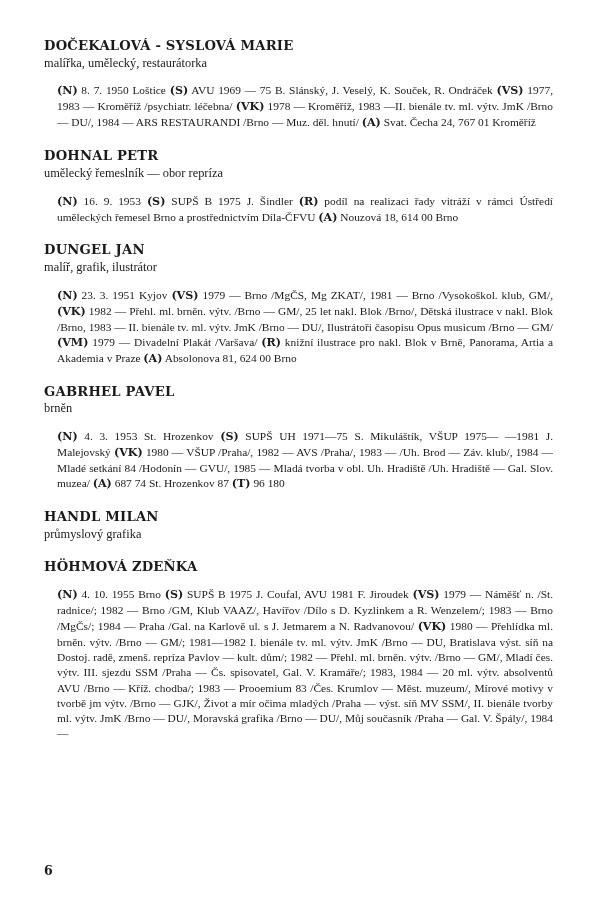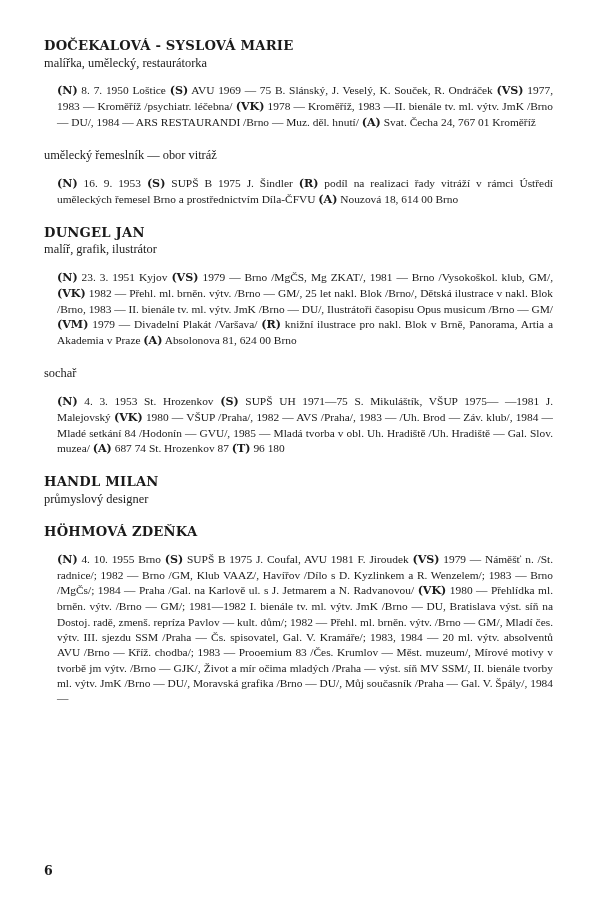--- a/index.html
+++ b/index.html
@@ -65,38 +65,40 @@
 
 <div class="page">
 
   <div class="entry">
     <p class="entry-name">DOČEKALOVÁ - SYSLOVÁ MARIE</p>
     <p class="entry-role">malířka, umělecký, restaurátorka</p>
     <p class="entry-body"><b>(N)</b> 8. 7. 1950 Loštice <b>(S)</b> AVU 1969 — 75 B. Slánský, J. Veselý, K. Souček, R. Ondráček <b>(VS)</b> 1977, 1983 — Kroměříž /psychiatr. léčebna/ <b>(VK)</b> 1978 — Kroměříž, 1983 —II. bienále tv. ml. výtv. JmK /Brno — DU/, 1984 — ARS RESTAURANDI /Brno — Muz. děl. hnutí/ <b>(A)</b> Svat. Čecha 24, 767 01 Kroměříž</p>
   </div>
 
   <div class="entry">
-    <p class="entry-role">umělecký řemeslník — obor vitráž</p>
+    <p class="entry-name">DOHNAL PETR</p>
+    <p class="entry-role">umělecký řemeslník — obor repríza</p>
     <p class="entry-body"><b>(N)</b> 16. 9. 1953 <b>(S)</b> SUPŠ B 1975 J. Šindler <b>(R)</b> podíl na realizaci řady vitráží v rámci Ústředí uměleckých řemesel Brno a prostřednictvím Díla-ČFVU <b>(A)</b> Nouzová 18, 614 00 Brno</p>
   </div>
 
   <div class="entry">
     <p class="entry-name">DUNGEL JAN</p>
     <p class="entry-role">malíř, grafik, ilustrátor</p>
     <p class="entry-body"><b>(N)</b> 23. 3. 1951 Kyjov <b>(VS)</b> 1979 — Brno /MgČS, Mg ZKAT/, 1981 — Brno /Vysokoškol. klub, GM/, <b>(VK)</b> 1982 — Přehl. ml. brněn. výtv. /Brno — GM/, 25 let nakl. Blok /Brno/, Dětská ilustrace v nakl. Blok /Brno, 1983 — II. bienále tv. ml. výtv. JmK /Brno — DU/, Ilustrátoři časopisu Opus musicum /Brno — GM/ <b>(VM)</b> 1979 — Divadelní Plakát /Varšava/ <b>(R)</b> knižní ilustrace pro nakl. Blok v Brně, Panorama, Artia a Akademia v Praze <b>(A)</b> Absolonova 81, 624 00 Brno</p>
   </div>
 
   <div class="entry">
-    <p class="entry-role">sochař</p>
+    <p class="entry-name">GABRHEL PAVEL</p>
+    <p class="entry-role">brněn</p>
     <p class="entry-body"><b>(N)</b> 4. 3. 1953 St. Hrozenkov <b>(S)</b> SUPŠ UH 1971—75 S. Mikuláštík, VŠUP 1975— —1981 J. Malejovský <b>(VK)</b> 1980 — VŠUP /Praha/, 1982 — AVS /Praha/, 1983 — /Uh. Brod — Záv. klub/, 1984 — Mladé setkání 84 /Hodonín — GVU/, 1985 — Mladá tvorba v obl. Uh. Hradiště /Uh. Hradiště — Gal. Slov. muzea/ <b>(A)</b> 687 74 St. Hrozenkov 87 <b>(T)</b> 96 180</p>
   </div>
 
   <div class="entry">
     <p class="entry-name">HANDL MILAN</p>
-    <p class="entry-role">průmyslový designer</p>
+    <p class="entry-role">průmyslový grafika</p>
   </div>
 
   <div class="entry">
     <p class="entry-name">HÖHMOVÁ ZDEŇKA</p>
     <p class="entry-body"><b>(N)</b> 4. 10. 1955 Brno <b>(S)</b> SUPŠ B 1975 J. Coufal, AVU 1981 F. Jiroudek <b>(VS)</b> 1979 — Náměšť n. /St. radnice/; 1982 — Brno /GM, Klub VAAZ/, Havířov /Dílo s D. Kyzlinkem a R. Wenzelem/; 1983 — Brno /MgČs/; 1984 — Praha /Gal. na Karlově ul. s J. Jetmarem a N. Radvanovou/ <b>(VK)</b> 1980 — Přehlídka ml. brněn. výtv. /Brno — GM/; 1981—1982 I. bienále tv. ml. výtv. JmK /Brno — DU, Bratislava výst. síň na Dostoj. radě, zmenš. repríza Pavlov — kult. dům/; 1982 — Přehl. ml. brněn. výtv. /Brno — GM/, Mladí čes. výtv. III. sjezdu SSM /Praha — Čs. spisovatel, Gal. V. Kramáře/; 1983, 1984 — 20 ml. výtv. absolventů AVU /Brno — Kříž. chodba/; 1983 — Prooemium 83 /Čes. Krumlov — Měst. muzeum/, Mírové motivy v tvorbě jm výtv. /Brno — GJK/, Život a mír očima mladých /Praha — výst. síň MV SSM/, II. bienále tvorby ml. výtv. JmK /Brno — DU/, Moravská grafika /Brno — DU/, Můj současník /Praha — Gal. V. Špály/, 1984 —</p>
   </div>
 
   <div class="page-number">6</div>
 </div>
 

